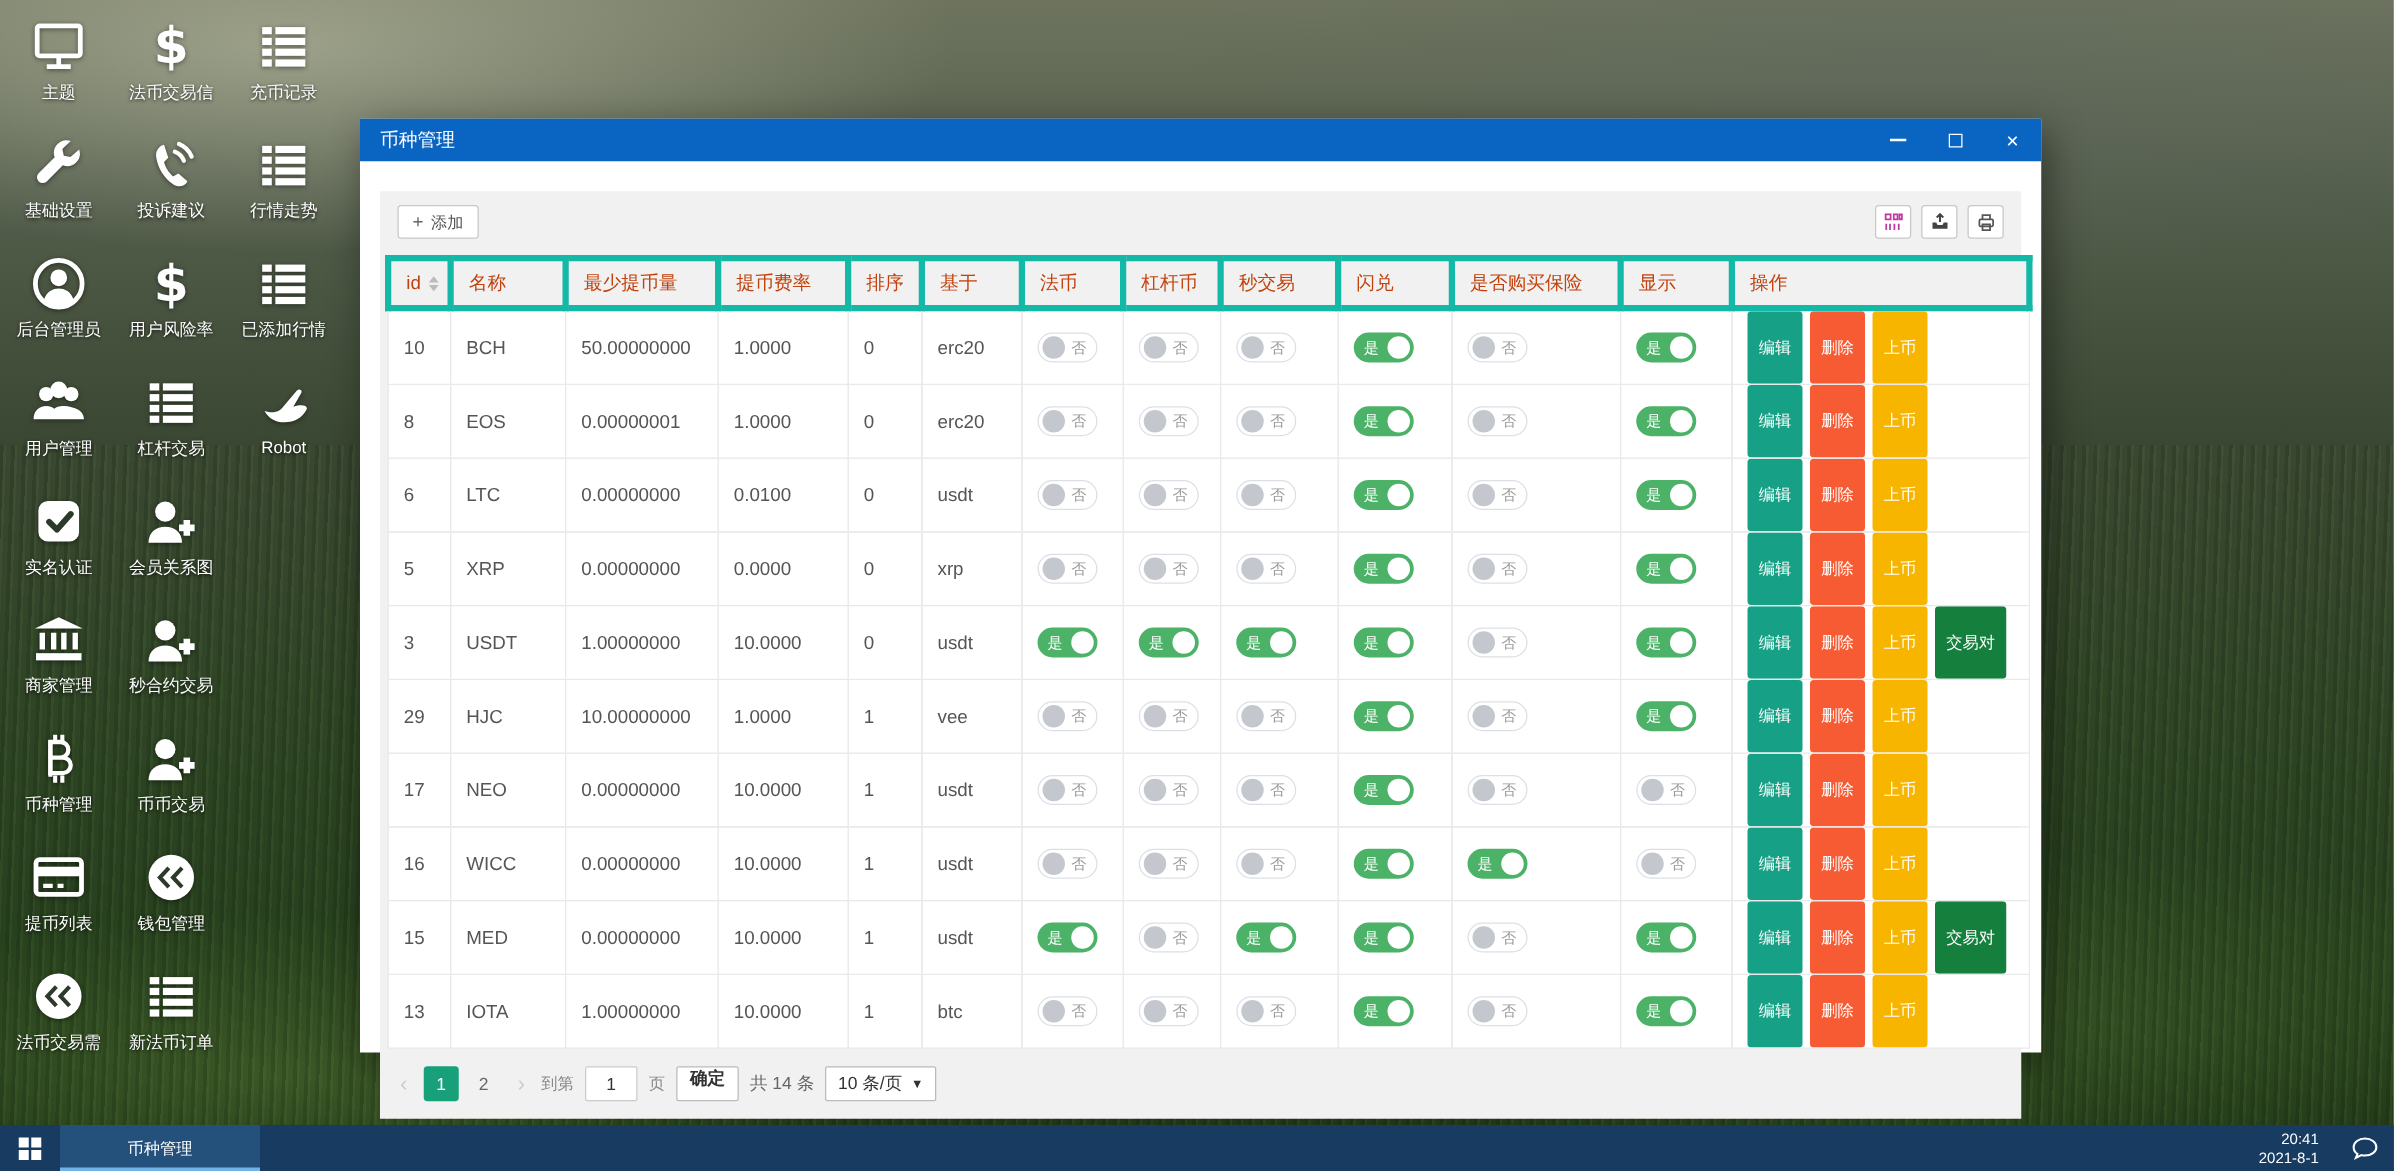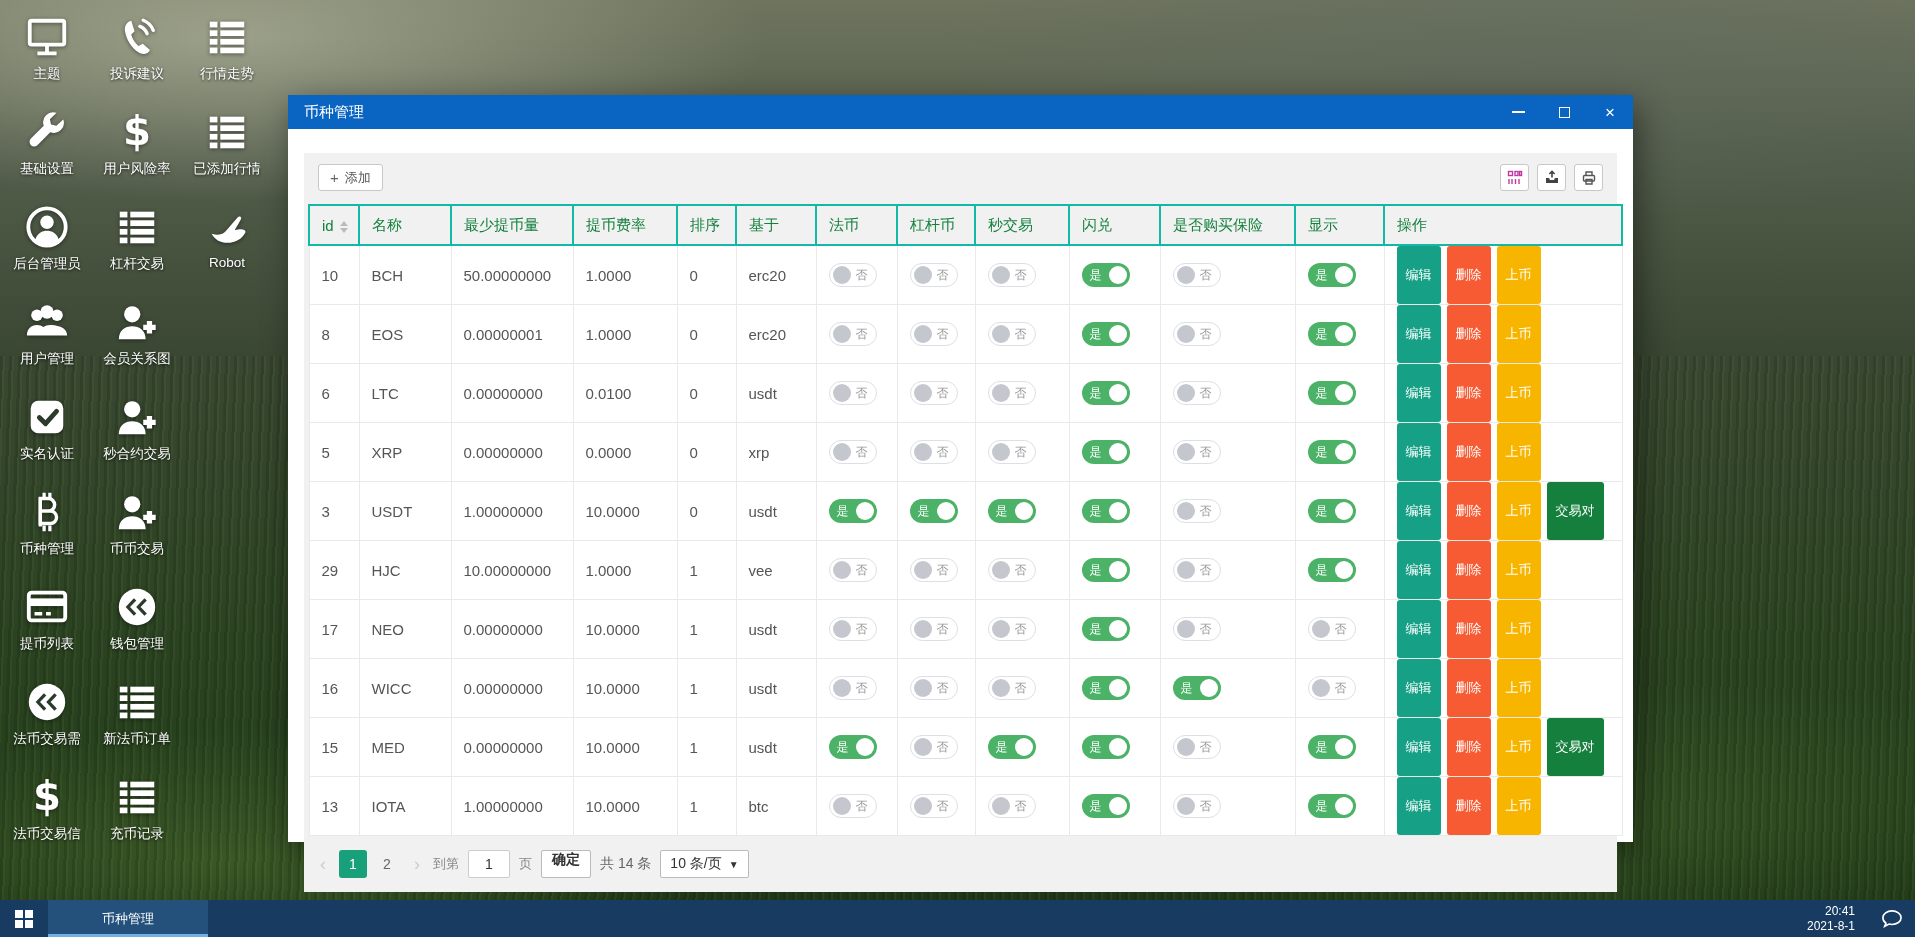--- a/index.html
+++ b/index.html
@@ -53,22 +53,22 @@
     height:27px; padding:0 11px; background:#fff; border:1px solid #c8c8c8;
     border-radius:3px; font-size:13px; color:#555; cursor:pointer; }
   .btn-add .plus { font-size:15px; color:#666; }
   .tool-icons { position:absolute; right:14px; top:11px; display:flex; gap:8px; }
   .tool-btn { width:29px; height:27px; background:#fff; border:1px solid #c8c8c8;
     border-radius:3px; display:flex; align-items:center; justify-content:center; cursor:pointer; }
 
   table.grid { border-collapse:collapse; table-layout:fixed; width:calc(100% - 0px);
     margin-top:13px; font-size:15px; color:#555; background:transparent;
     border:1px solid #ddd; }
-  table.grid th { height:40px; font-weight:normal; color:#15803d; text-align:left;
-    padding-left:12px; border:2px solid #14b8a6; background:#f1f1f1; }
+  table.grid th { height:40px; font-weight:normal; color:#c2410c; text-align:left;
+    padding-left:12px; border:5px solid #14b8a6; background:#f1f1f1; }
   table.grid td { height:40px; background:#fff; padding-left:12px;
     border:1px solid #e9e9e9; white-space:nowrap; overflow:hidden; }
   .sorter { display:inline-flex; flex-direction:column; gap:2px; margin-left:6px;
     vertical-align:middle; }
   .sorter b { width:0; height:0; border-left:4px solid transparent; border-right:4px solid transparent; display:block; }
   .sorter .up { border-bottom:5px solid #bbb; }
   .sorter .dn { border-top:5px solid #bbb; }
 
   .switch { display:inline-flex; align-items:center; justify-content:space-between;
     width:48px; height:24px; border-radius:12px; vertical-align:middle; cursor:pointer; }
@@ -165,20 +165,30 @@
         <svg viewBox="0 0 48 48">
           <rect x="7" y="7" width="34" height="34" rx="8" fill="#fff"></rect>
           <path d="M16 24.5l6.5 6.5 11.5-13" fill="none" stroke="#2c3a2c" stroke-width="5" stroke-linecap="round" stroke-linejoin="round"></path>
         </svg>
       </span>
       <span class="desk-label">实名认证</span>
     </div>
     <div class="desk-item">
       <span class="desk-ic">
         <svg viewBox="0 0 48 48">
+          <path d="M24 5L4 14.5h40z" fill="#fff"></path>
+          <path d="M8 18h4.5v14H8zM17.5 18H22v14h-4.5zM26 18h4.5v14H26zM35.5 18H40v14h-4.5z" fill="#fff"></path>
+          <rect x="5" y="35" width="38" height="6" fill="#fff"></rect>
+        </svg>
+      </span>
+      <span class="desk-label">商家管理</span>
+    </div>
+    <div class="desk-item">
+      <span class="desk-ic">
+        <svg viewBox="0 0 48 48">
           <path d="M17 10h8.5a6.5 6.5 0 0 1 0 13H17zm0 13h10.5a6.5 6.5 0 0 1 0 13H17z" fill="none" stroke="#fff" stroke-width="3.6"></path>
           <path d="M17 9v30M21 4v6M27 4v6M21 38v6M27 38v6" stroke="#fff" stroke-width="3.4"></path>
         </svg>
       </span>
       <span class="desk-label">币种管理</span>
     </div>
     <div class="desk-item">
       <span class="desk-ic">
         <svg viewBox="0 0 48 48">
           <rect x="5" y="9" width="38" height="29" rx="3" fill="none" stroke="#fff" stroke-width="4"></rect>

